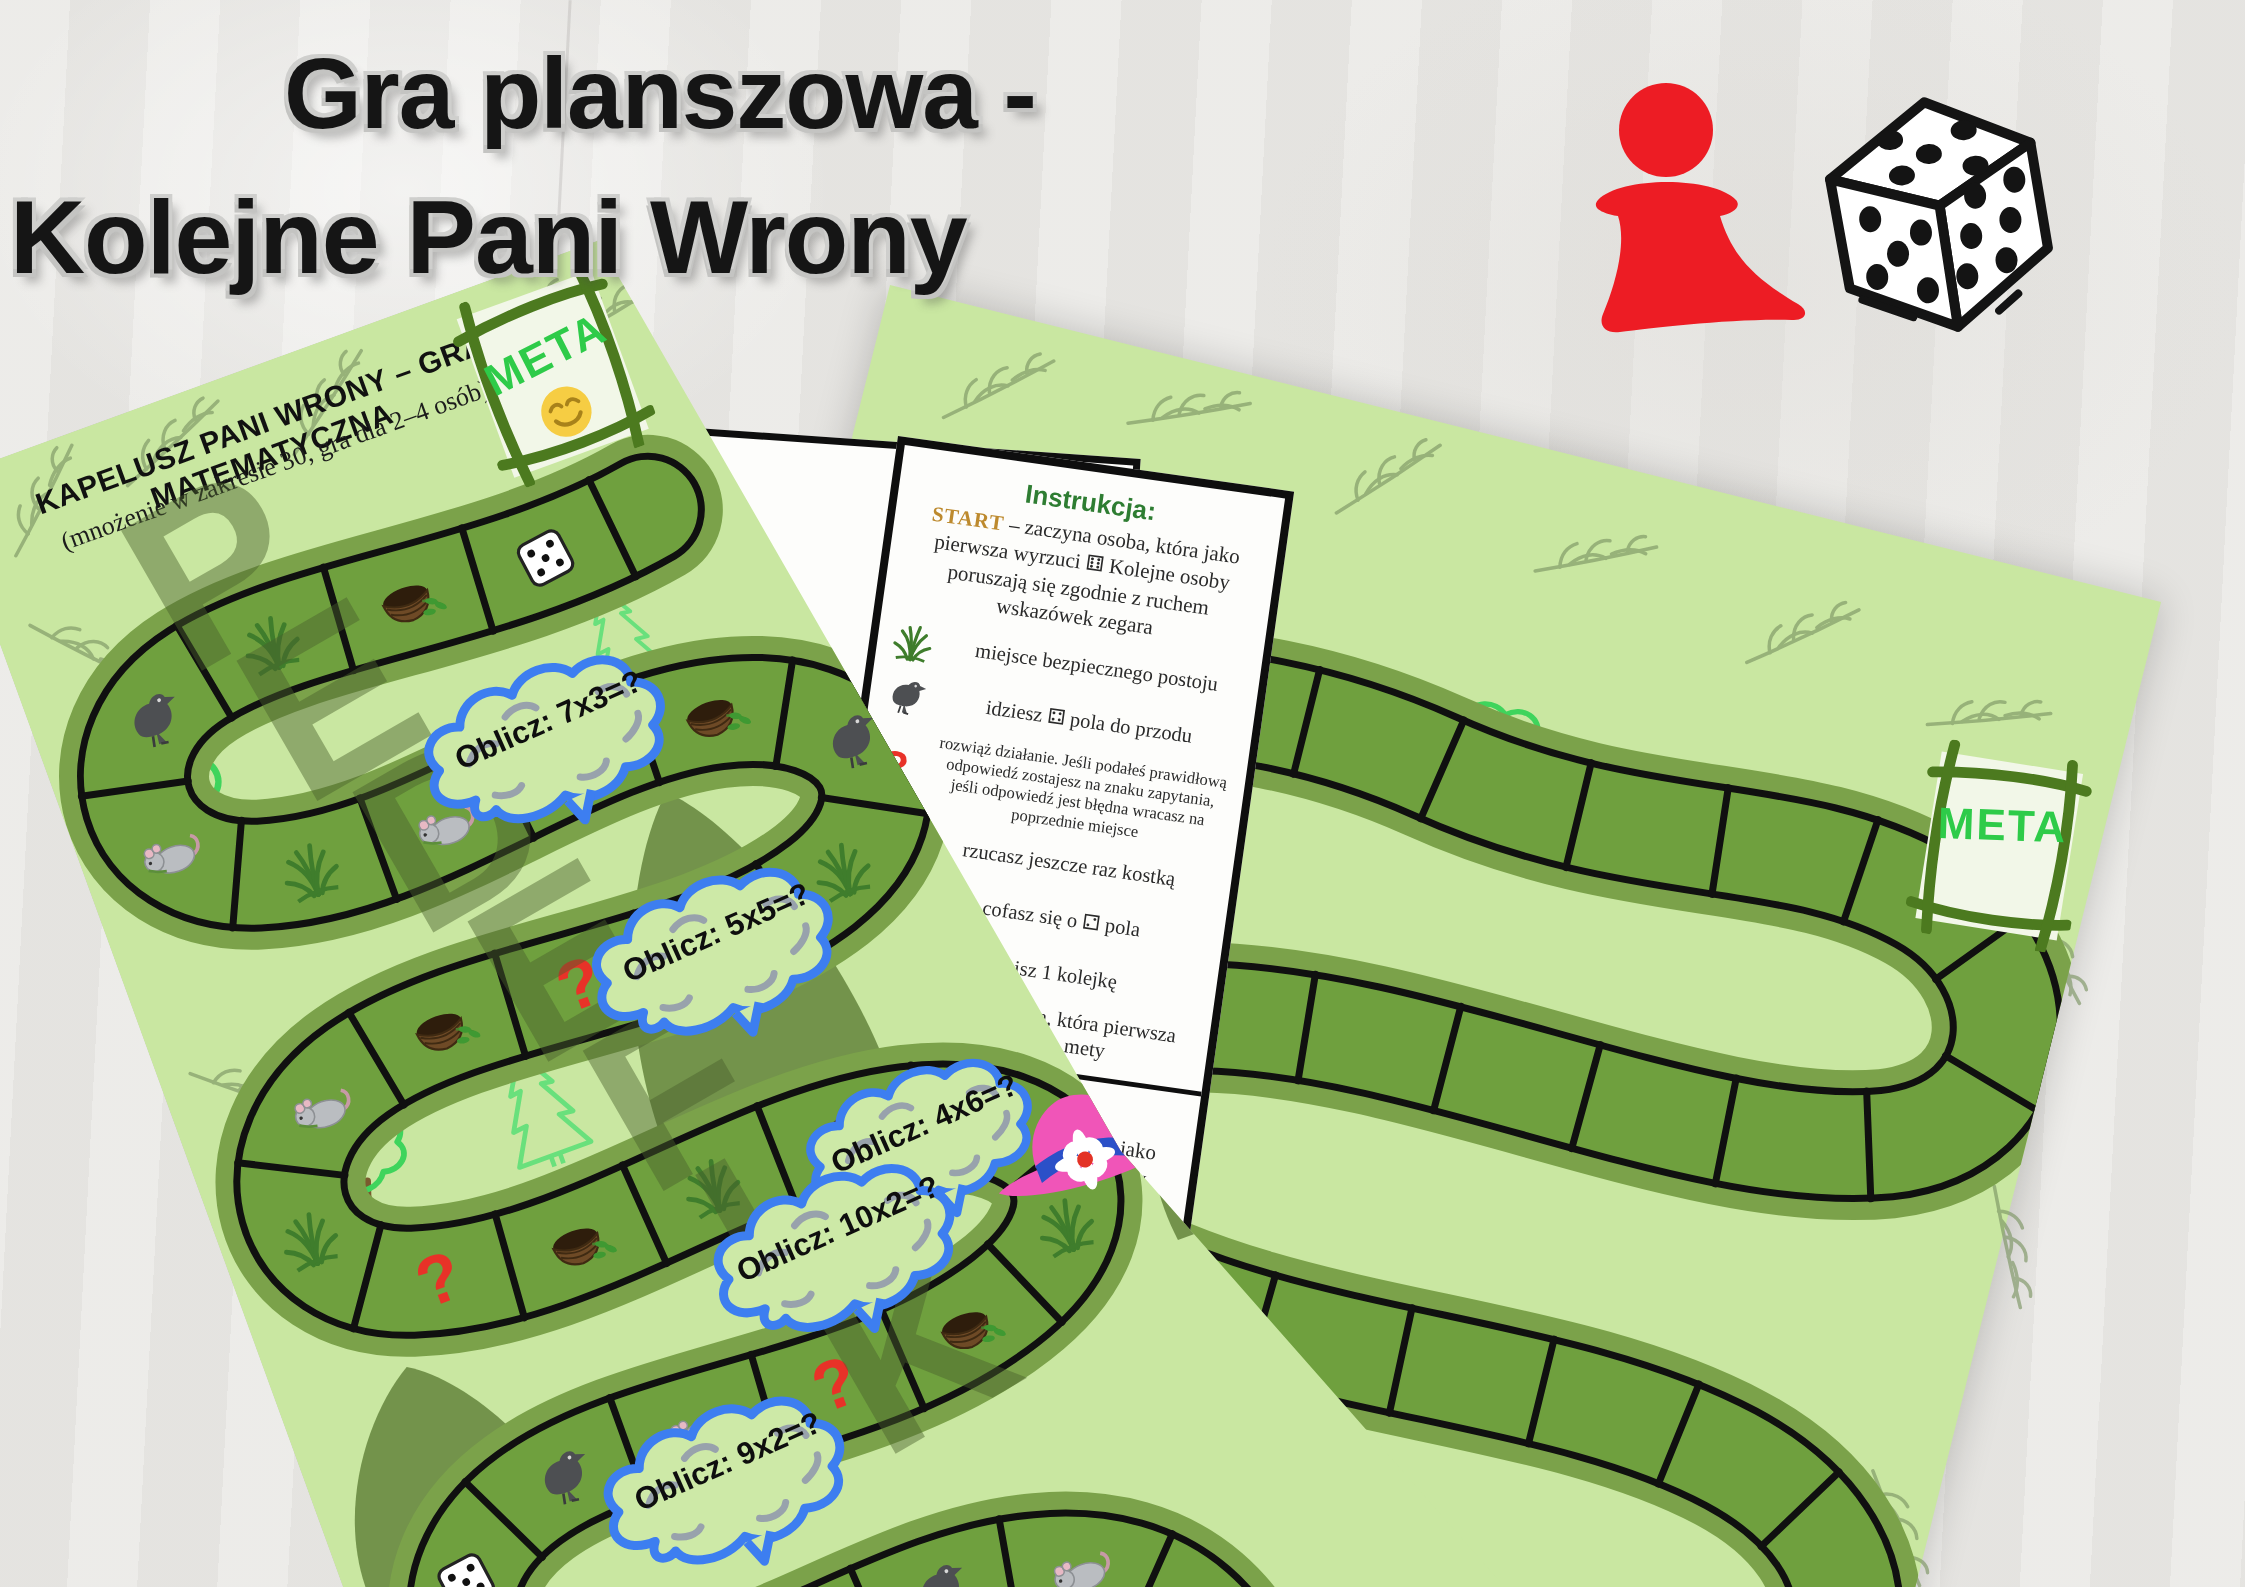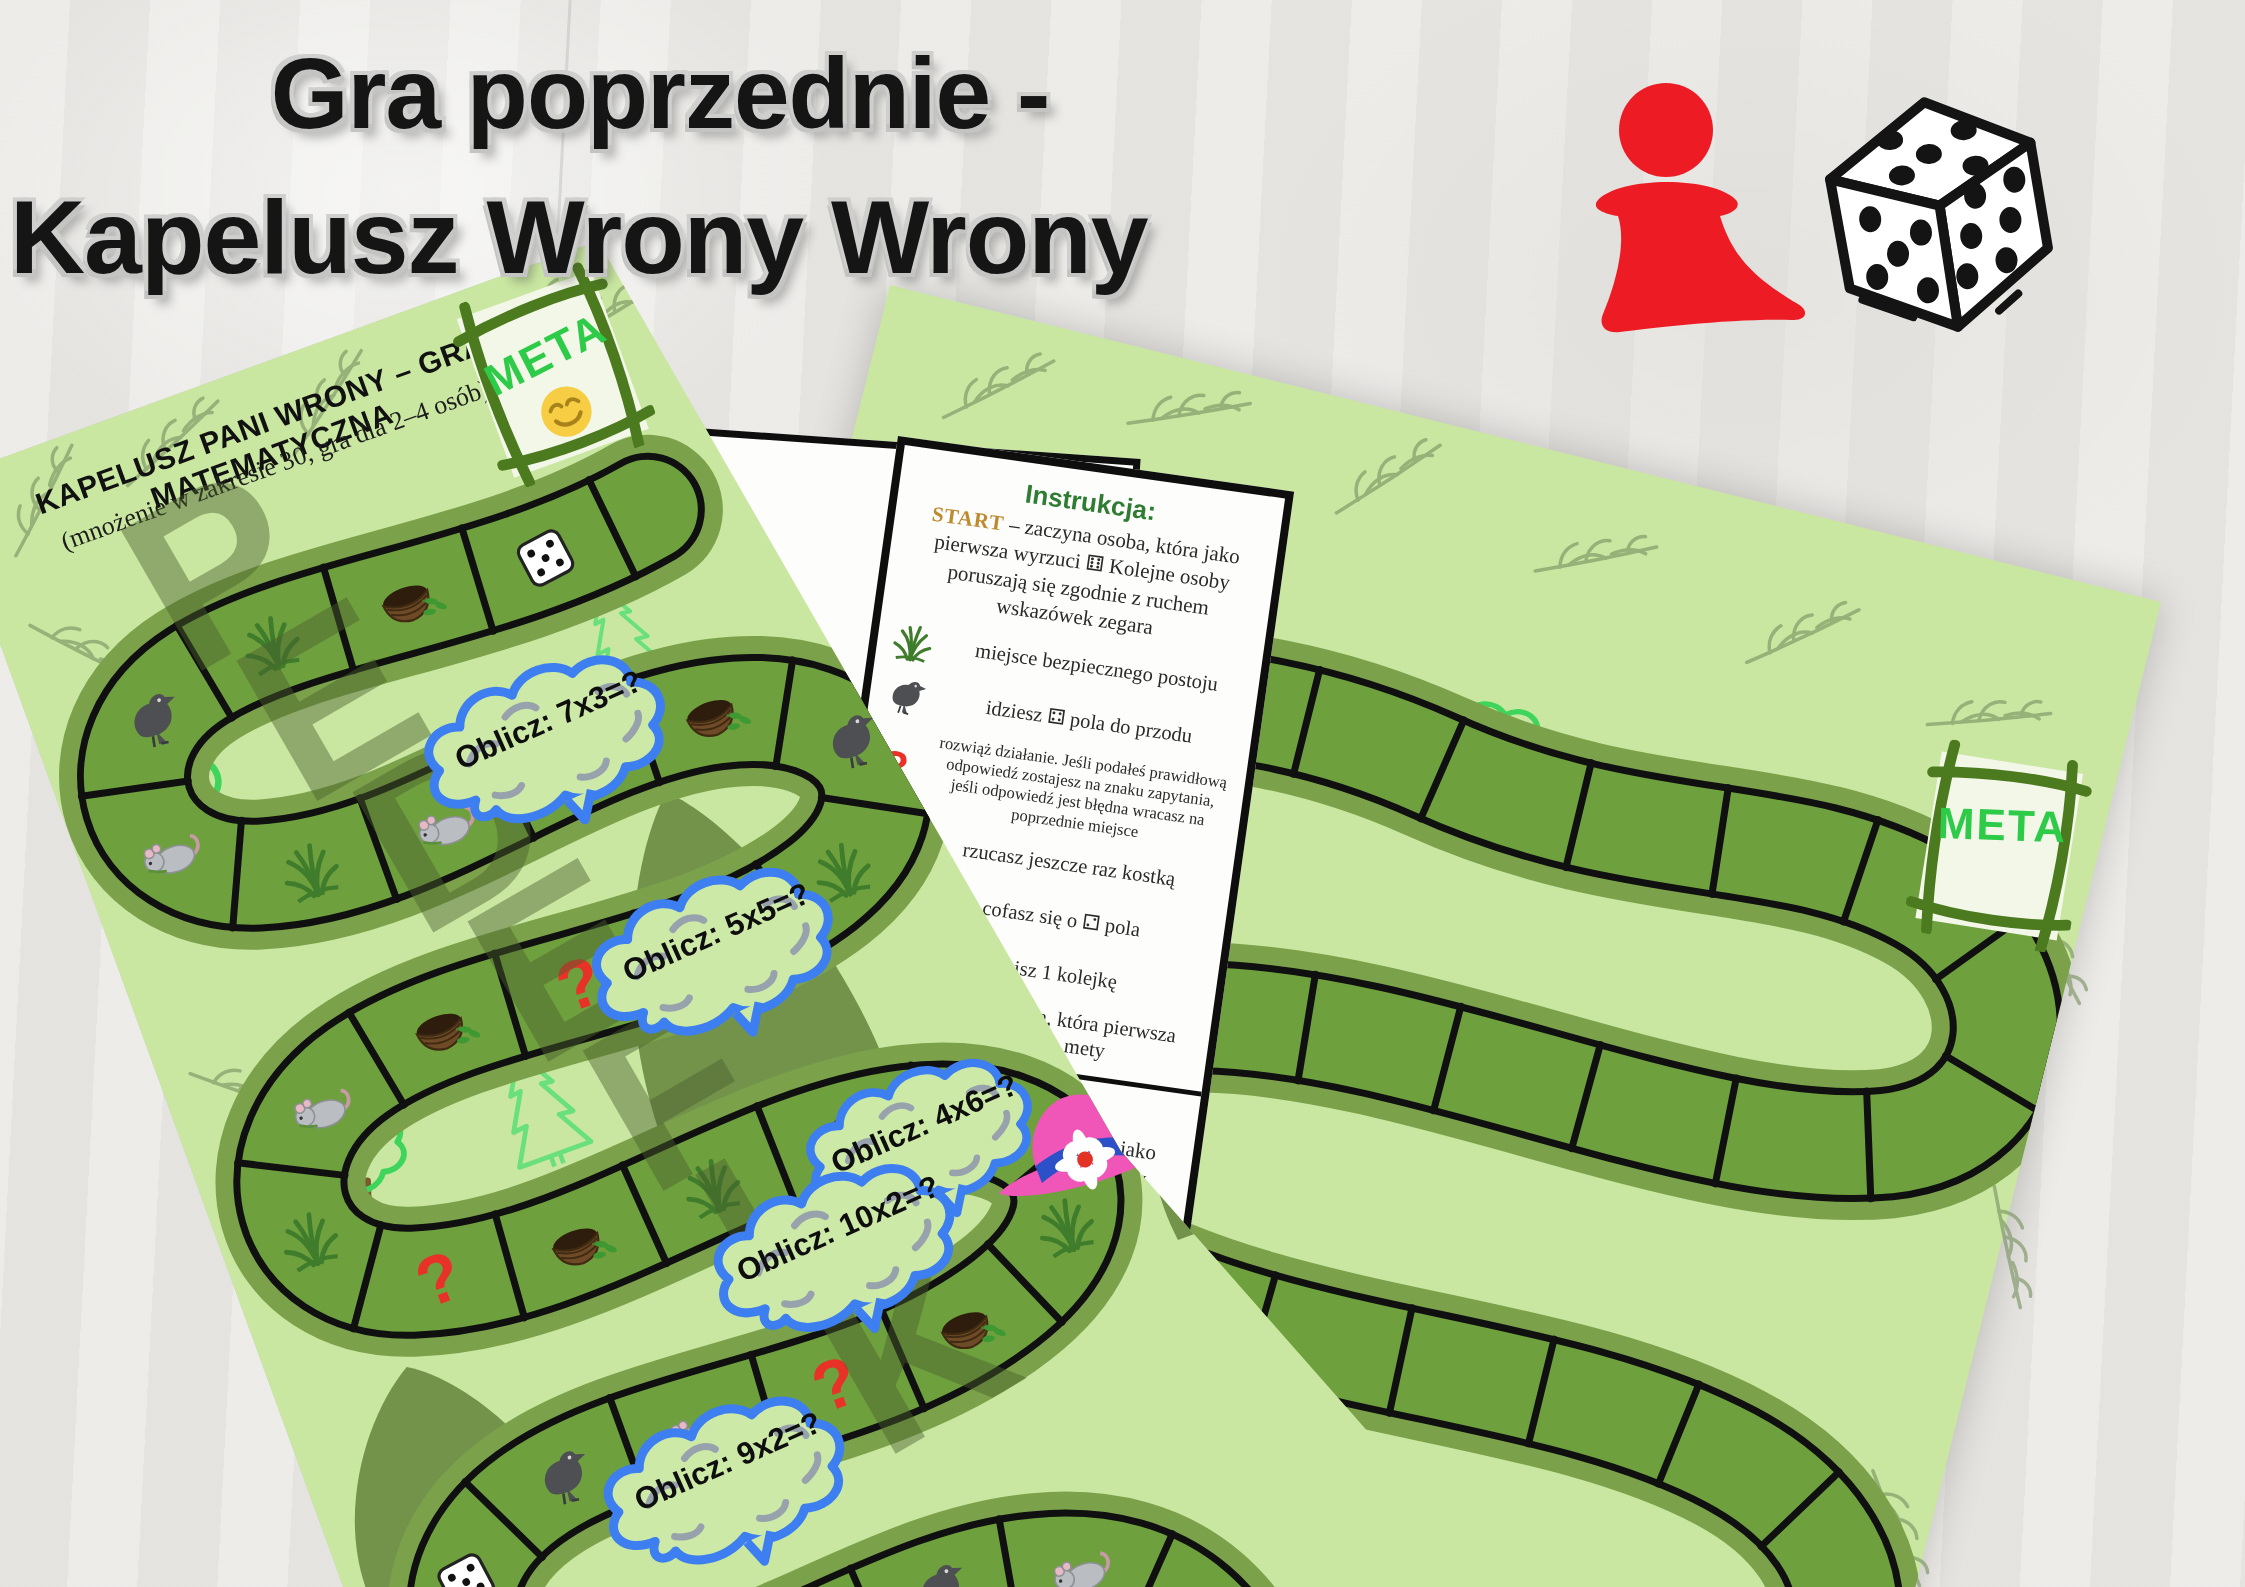--- a/index.html
+++ b/index.html
@@ -228,22 +228,22 @@
         <path d="M30,60 C26,48 30,38 38,32"></path>
         <path d="M88,22 C86,12 92,4 100,2"></path>
       </g>
     </symbol>
   </defs>
 </svg>
 
 <div class="bg"></div>
 <div class="crease"></div>
 
-<div class="title-line title-1">Gra poprzednie  -</div>
-<div class="title-line title-2">Kapelusz Wrony Wrony</div>
+<div class="title-line title-1">Gra planszowa  -</div>
+<div class="title-line title-2">Kolejne Pani Wrony</div>
 
 <div class="pawn-wrap">
   <svg width="225" height="258" viewBox="0 0 225 258">
     <g fill="#ed1c24">
       <circle cx="80" cy="50" r="47"></circle>
       <path d="M12,120 C34,96 128,96 150,120 C156,127 146,134 134,136
                C146,176 168,198 212,224 C224,231 220,241 206,240
                C150,238 66,248 34,252 C20,254 12,246 17,234
                C32,198 40,160 32,136 C20,134 4,129 12,120 Z"></path>
     </g>

